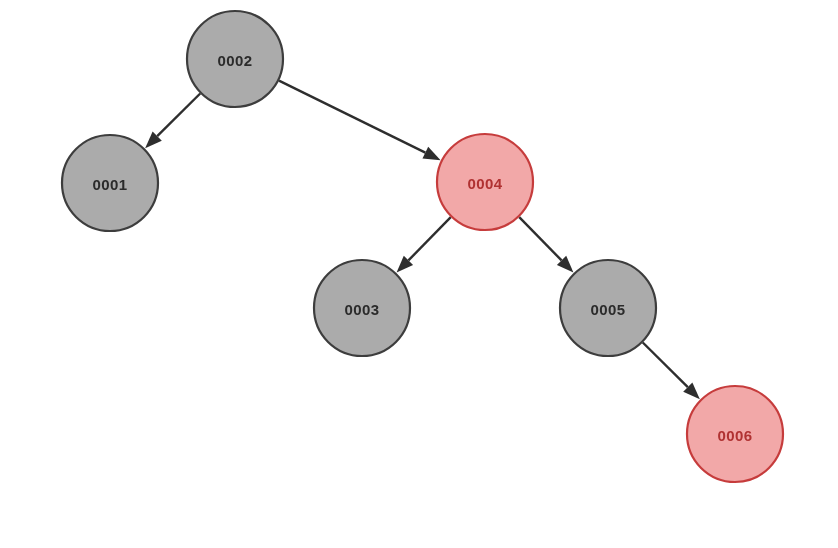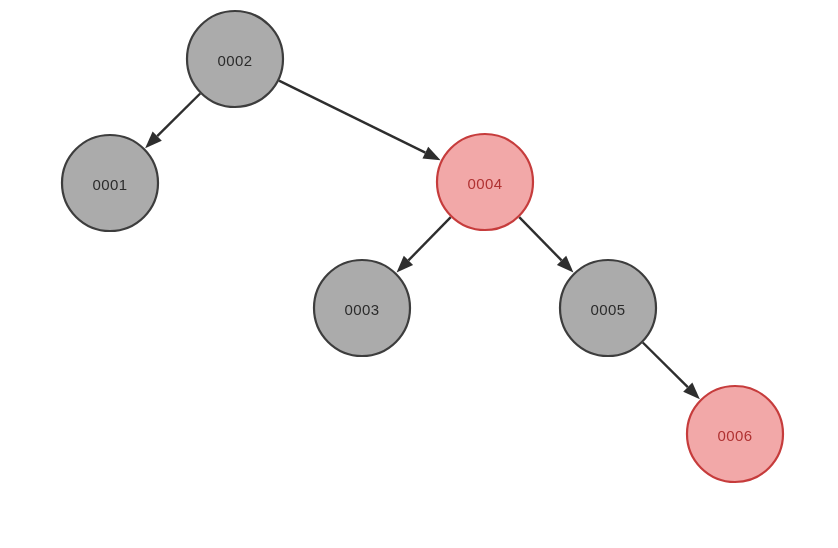--- a/index.html
+++ b/index.html
@@ -10,20 +10,21 @@
   }
   body {
     font-family: "Liberation Sans", "DejaVu Sans", sans-serif;
   }
   #canvas-wrap {
     position: relative;
     width: 838px;
     height: 548px;
     background: #ffffff;
     overflow: hidden;
+    font-weight: bold;
   }
   #tree-svg {
     position: absolute;
     top: 0;
     left: 0;
     width: 838px;
     height: 548px;
     display: block;
   }
   .node-circle {

